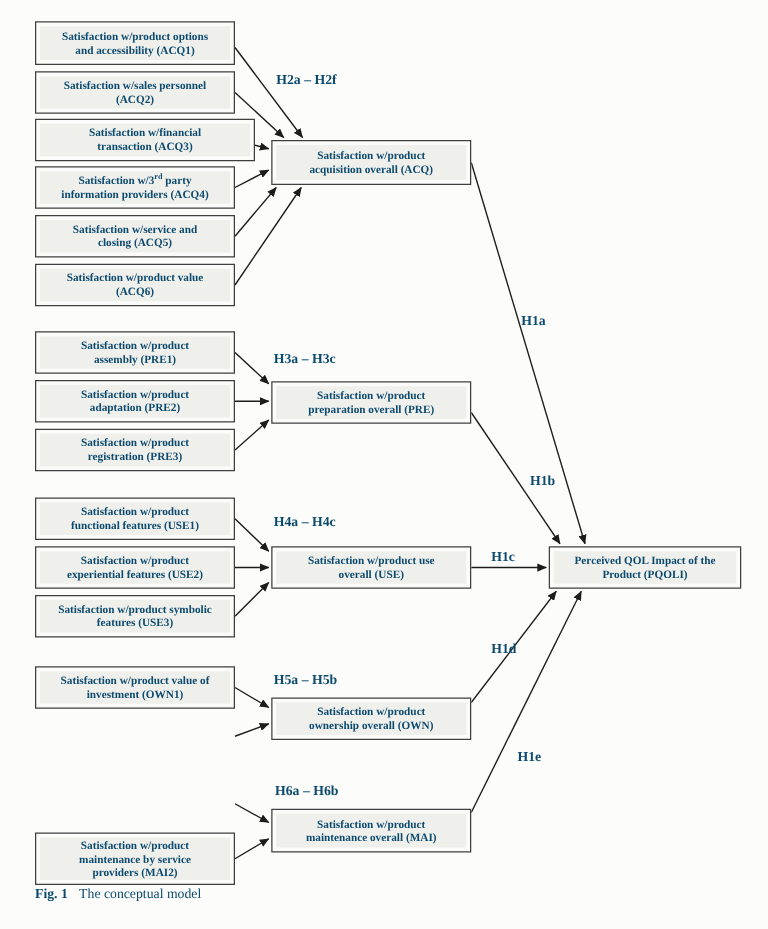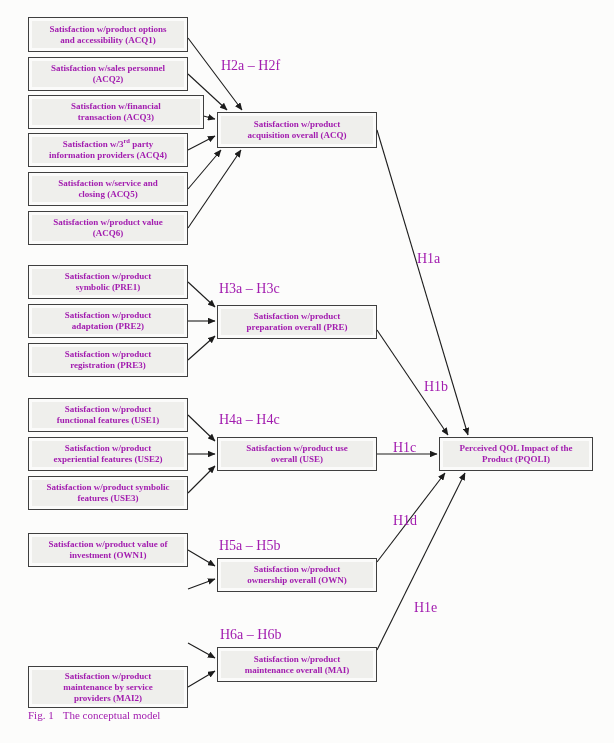--- a/index.html
+++ b/index.html
@@ -1,38 +1,38 @@
 <!DOCTYPE html>
 <html><head>
 <meta charset="utf-8">
 <style>
   html,body{margin:0;padding:0;background:#fcfcfb;}
   .canvas{
     position:relative;width:614px;height:743px;background:#fcfcfb;overflow:hidden;
-    font-family:"Liberation Serif","DejaVu Serif",serif;color:#a21caf;
+    font-family:"Liberation Serif","DejaVu Serif",serif;color:#0c4a6e;
   }
   .arrows{position:absolute;left:0;top:0;pointer-events:none;}
   .node{
     position:absolute;box-sizing:border-box;
     border:1.5px solid #3f3f3f;background:#fbfbfa;padding:3px;display:flex;
   }
   .fill{
     flex:1;background:#efefec;display:flex;align-items:center;justify-content:center;
     text-align:center;
   }
   .txt{font-weight:bold;font-size:9px;line-height:11px;}
   .ln{display:block;white-space:nowrap;}
   .ln sup{font-size:6.5px;vertical-align:super;line-height:0;}
   .hlabel{
-    position:absolute;font-weight:normal;font-size:14px;white-space:nowrap;
+    position:absolute;font-weight:bold;font-size:11px;white-space:nowrap;
   }
   .caption{
     position:absolute;left:28px;top:709px;font-size:11px;white-space:nowrap;
   }
-  .caption .cap-label{font-weight:normal;margin-right:9px;}
+  .caption .cap-label{font-weight:bold;margin-right:9px;}
 </style>
 </head>
 <body>
 
 <div class="canvas">
 
   <svg class="arrows" width="614" height="743" viewBox="0 0 614 743" xmlns="http://www.w3.org/2000/svg">
     <defs>
       <marker id="ah" markerWidth="7" markerHeight="6" refX="6.5" refY="3" orient="auto" markerUnits="strokeWidth">
         <path d="M0,0 L7,3 L0,6 Z" fill="#1c1c1c"></path>
@@ -121,21 +121,21 @@
       <span class="ln">Satisfaction w/product value</span>
       <span class="ln">(ACQ6)</span>
     </div>
       </div>
   </div>
 
   <div class="node" style="left:28px;top:265px;width:160px;height:34px">
     <div class="fill">
         <div class="txt">
       <span class="ln">Satisfaction w/product</span>
-      <span class="ln">symbolic (PRE1)</span>
+      <span class="ln">assembly (PRE1)</span>
     </div>
       </div>
   </div>
   <div class="node" style="left:28px;top:304px;width:160px;height:34px">
     <div class="fill">
         <div class="txt">
       <span class="ln">Satisfaction w/product</span>
       <span class="ln">adaptation (PRE2)</span>
     </div>
       </div>

